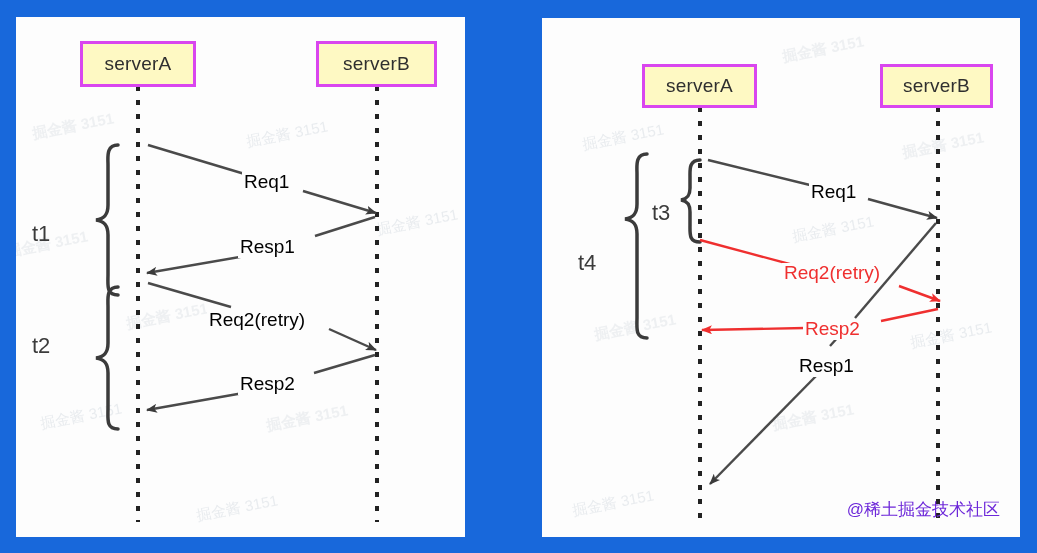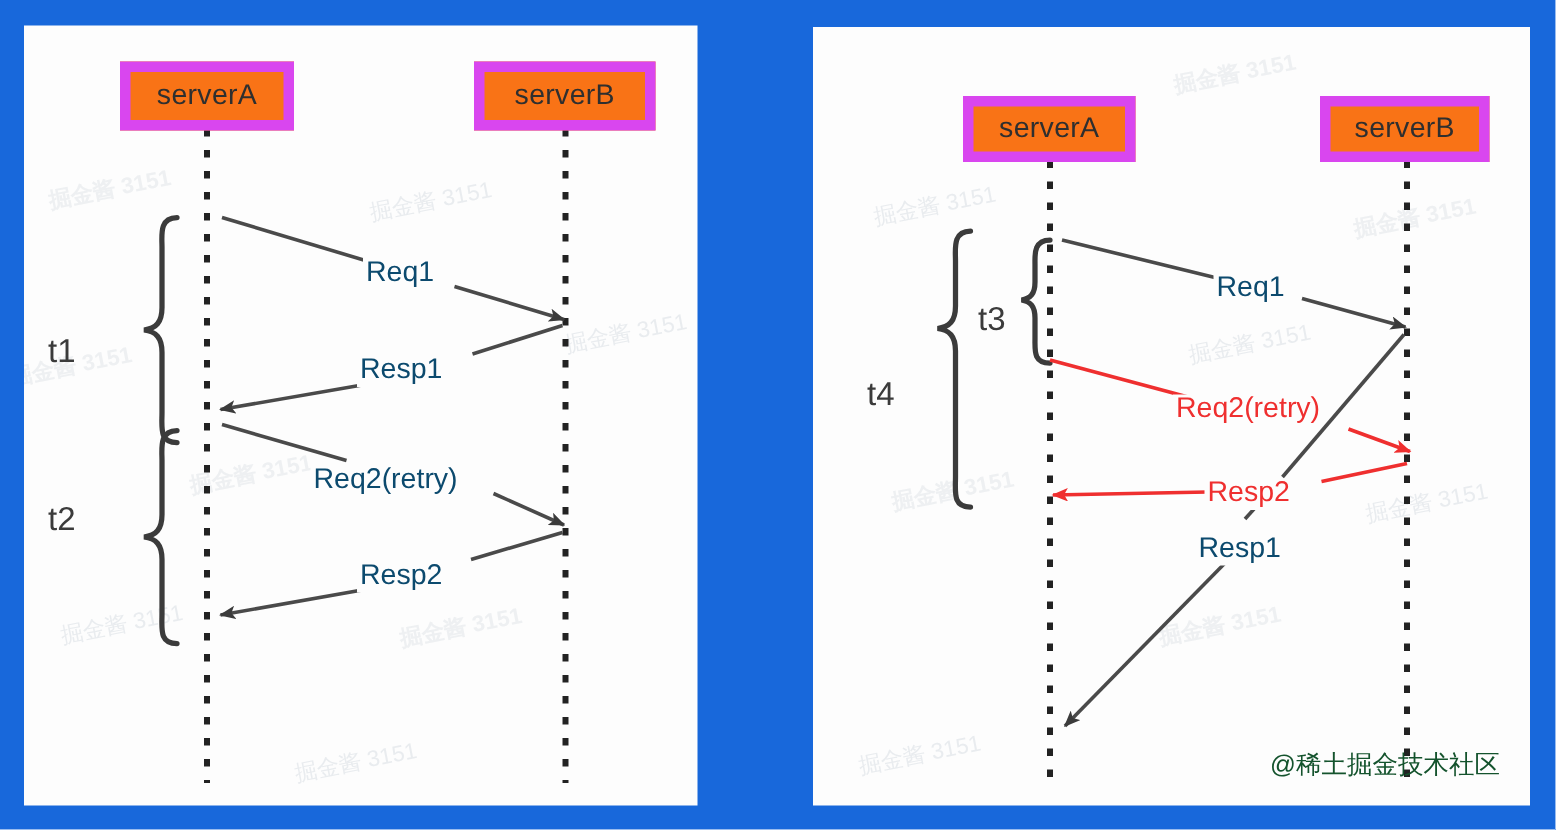--- a/index.html
+++ b/index.html
@@ -28,41 +28,41 @@
     left: 0; top: 0;
     width: 100%;
     height: 100%;
     overflow: visible;
   }
 
   
   .node {
     position: absolute;
     box-sizing: border-box;
-    border: 7px solid #d946ef;
-    background: #f97316;
+    border: 3px solid #d946ef;
+    background: #fef9c3;
     color: #2f2f2f;
     display: flex;
     align-items: center;
     justify-content: center;
     font-size: 19px;
     letter-spacing: .2px;
     white-space: nowrap;
   }
 
   
   .msg-label {
     position: absolute;
     font-size: 19px;
     white-space: nowrap;
     background: #fdfdfd;
     padding: 0 2px;
     line-height: 1.1;
   }
-  .msg-black { color: #0c4a6e; }
+  .msg-black { color: #000000; }
   .msg-red   { color: #ef2f2f; }
 
   
   .t-label {
     position: absolute;
     font-size: 22px;
     color: #3b3b3b;
     white-space: nowrap;
   }
 
@@ -84,21 +84,21 @@
     white-space: nowrap;
     transform: rotate(-11deg);
     pointer-events: none;
     user-select: none;
   }
   #credit {
     position: absolute;
     right: 20px;
     bottom: 16px;
     font-size: 17px;
-    color: #14532d;
+    color: #6d28d9;
     white-space: nowrap;
   }
 </style>
 </head>
 <body>
 
 <div id="root">
 
   <div class="panel" id="panel-left">
 

